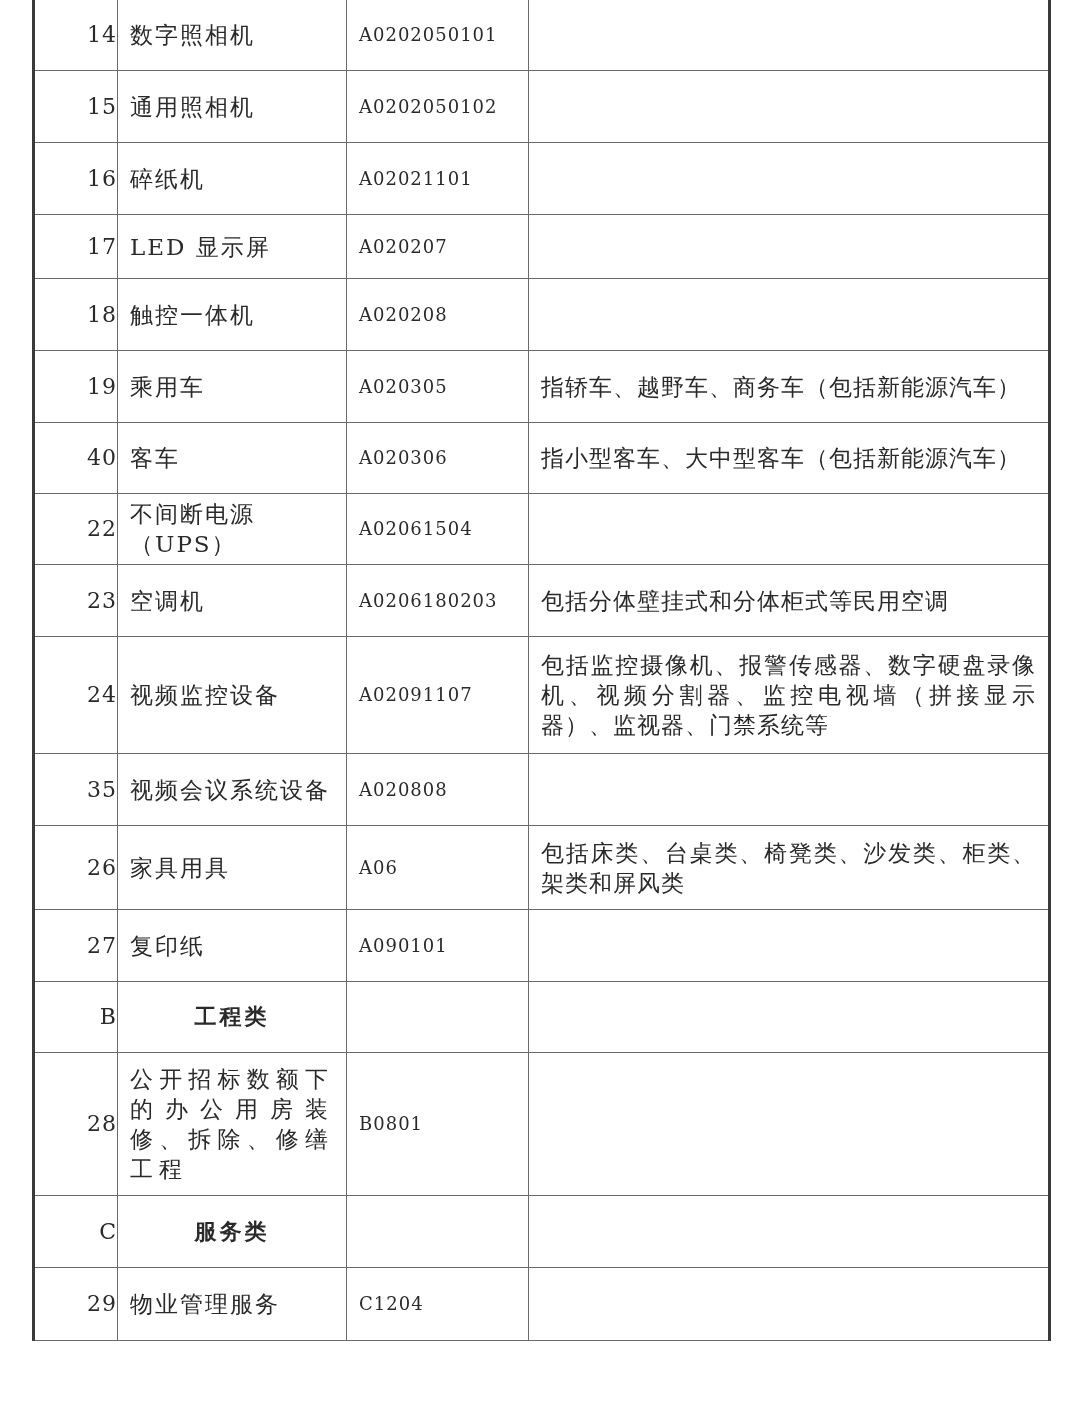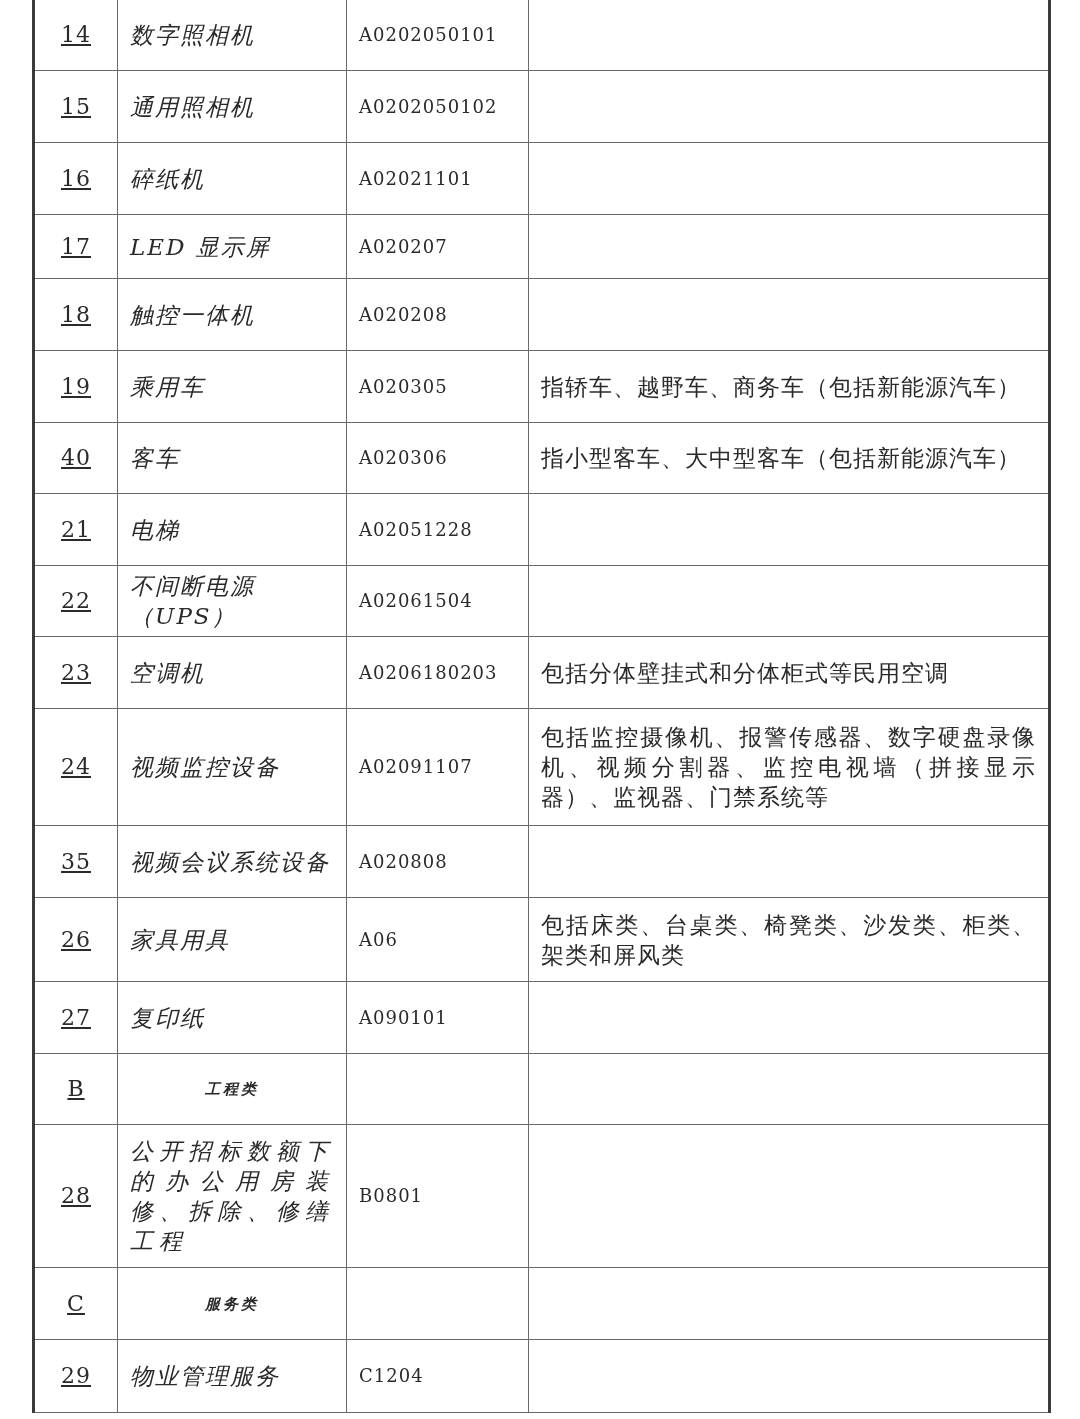--- a/index.html
+++ b/index.html
@@ -4,26 +4,26 @@
   <style>
     html, body { margin: 0; padding: 0; background: #ffffff; }
     body { width: 1080px; height: 1419px; overflow: hidden; position: relative;
            font-family: "DejaVu Serif", "Liberation Serif", serif; color: #2a2a2a; }
     .table-wrap { position: absolute; left: 32px; top: -2px; width: 1016px; }
     table { border-collapse: collapse; width: 1016px; table-layout: fixed;
             border-left: 3px solid #3a3a3a; border-right: 3px solid #3a3a3a; }
     col.c1 { width: 84px; } col.c2 { width: 229px; } col.c3 { width: 182px; } col.c4 { width: 521px; }
     td { border: 1.5px solid #6a6a6a; padding: 0 12px; vertical-align: middle;
          font-size: 23px; line-height: 30px; }
-    td.num { text-align: center; padding: 0; font-size: 22px; letter-spacing: 1px; text-decoration: underline; }
-    td.name { letter-spacing: 2px; font-style: italic; }
+    td.num { text-align: right; padding: 0; font-size: 22px; letter-spacing: 1px; }
+    td.name { letter-spacing: 2px; }
     td.code { font-size: 18px; letter-spacing: 1px; }
     td.note { letter-spacing: 1px; text-align: justify; }
     td.cat-title { text-align: center; font-family: "DejaVu Sans", "Liberation Sans", sans-serif;
-                   font-weight: bold; letter-spacing: 3px; font-size: 15px; }
+                   font-weight: bold; letter-spacing: 3px; font-size: 22px; }
     td.name.wrap { text-align: justify; text-align-last: left; letter-spacing: 6px; }
   </style>
 </head>
 <body>
 
 <div class="table-wrap">
   <table>
     <colgroup>
         <col class="c1">
         <col class="c2">
@@ -65,26 +65,20 @@
     <td class="num">19</td>
     <td class="name">乘用车</td>
     <td class="code">A020305</td>
     <td class="note">指轿车、越野车、商务车（包括新能源汽车）</td>
   </tr>
         <tr style="height: 71px;">
     <td class="num">40</td>
     <td class="name">客车</td>
     <td class="code">A020306</td>
     <td class="note">指小型客车、大中型客车（包括新能源汽车）</td>
-  </tr>
-        <tr style="height: 72px;">
-    <td class="num">21</td>
-    <td class="name">电梯</td>
-    <td class="code">A02051228</td>
-    <td class="note"></td>
   </tr>
         <tr style="height: 71px;">
     <td class="num">22</td>
     <td class="name">不间断电源（UPS）</td>
     <td class="code">A02061504</td>
     <td class="note"></td>
   </tr>
         <tr style="height: 72px;">
     <td class="num">23</td>
     <td class="name">空调机</td>

